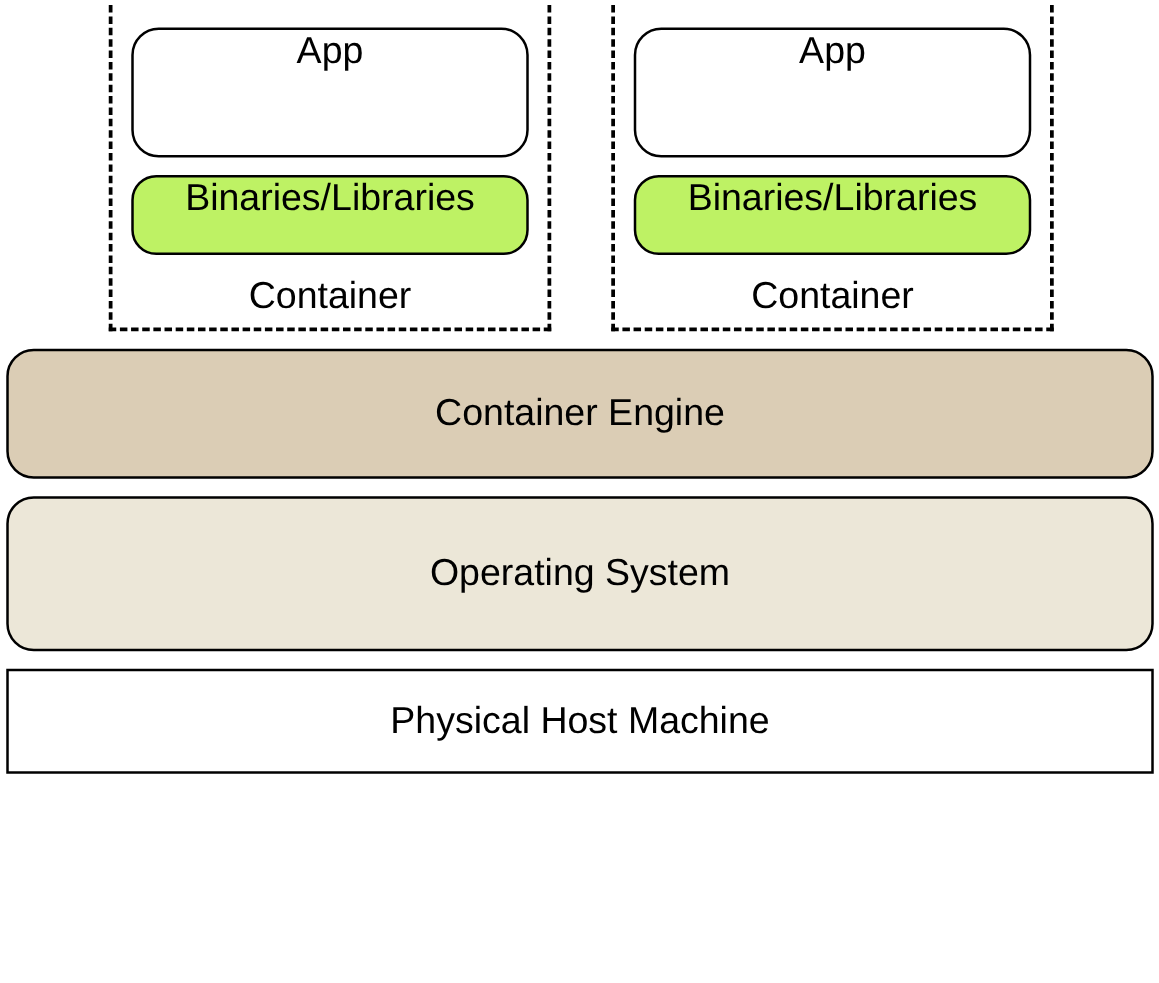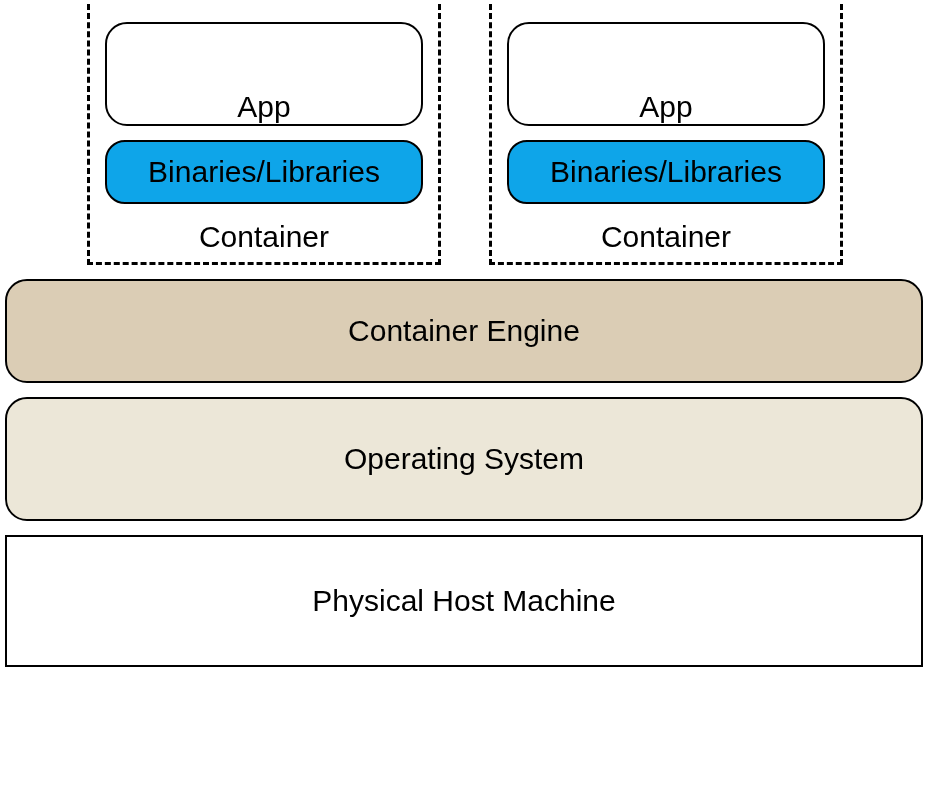--- a/index.html
+++ b/index.html
@@ -37,33 +37,33 @@
       flex-direction: column;
       align-items: center;
     }
     .app-box {
       border: 2.5px solid #000;
       border-radius: 22px;
       background: #ffffff;
       width: 318px;
       height: 104px;
       display: flex;
-      align-items: flex-end;
+      align-items: flex-start;
       justify-content: center;
       font-size: 30px;
       margin-bottom: 14px;
     }
     .binaries-box {
       border: 2.5px solid #000;
       border-radius: 20px;
-      background: #0ea5e9;
+      background: #bef264;
       width: 318px;
       height: 64px;
       display: flex;
-      align-items: center;
+      align-items: flex-start;
       justify-content: center;
       font-size: 30px;
       margin-bottom: 6px;
     }
     .container-label {
       font-size: 30px;
       margin-top: 10px;
     }
     .wide-box {
       border: 2.5px solid #000;
@@ -80,21 +80,21 @@
       height: 104px;
     }
     .os-box {
       border-radius: 22px;
       background: #ece7d8;
       height: 124px;
     }
     .host-box {
       border-radius: 0;
       background: #ffffff;
-      height: 132px;
+      height: 84px;
     }
   </style>
 </head>
 <body>
 
 <div class="diagram">
 
   <div class="containers-row">
     <div class="container-box">
       <div class="app-box">

